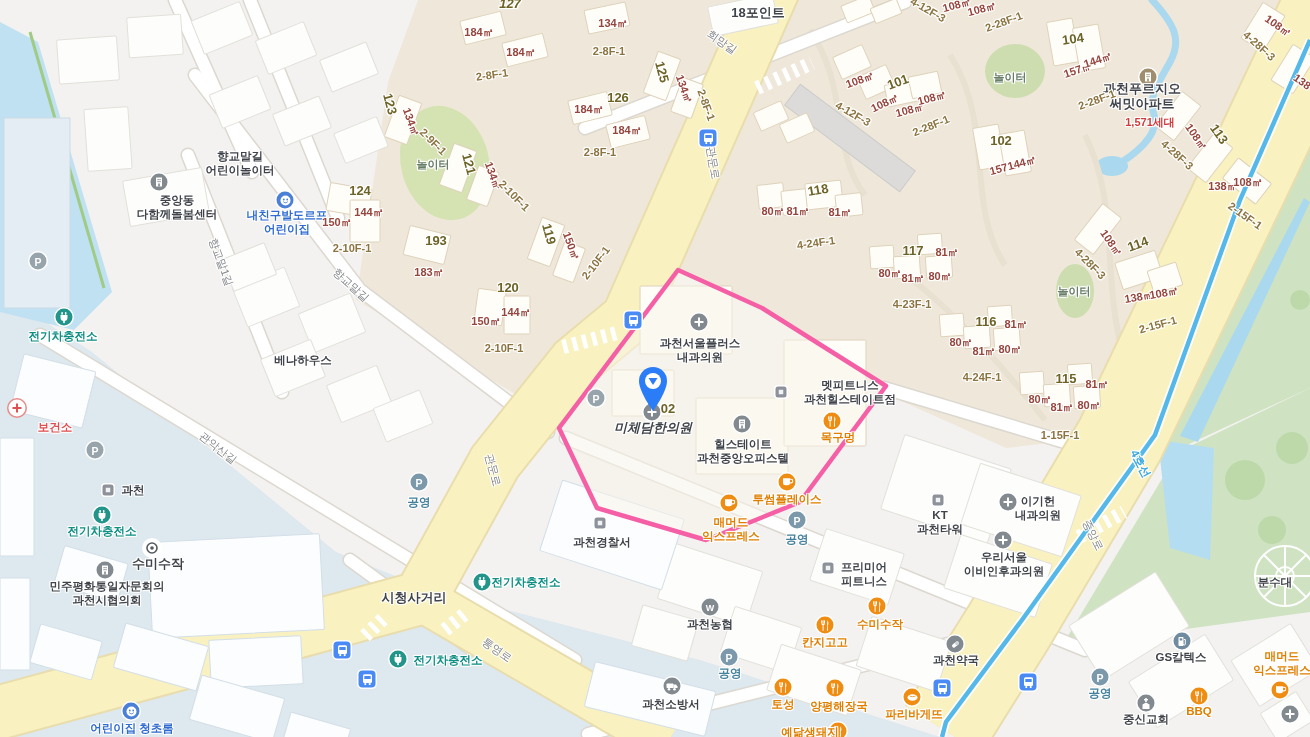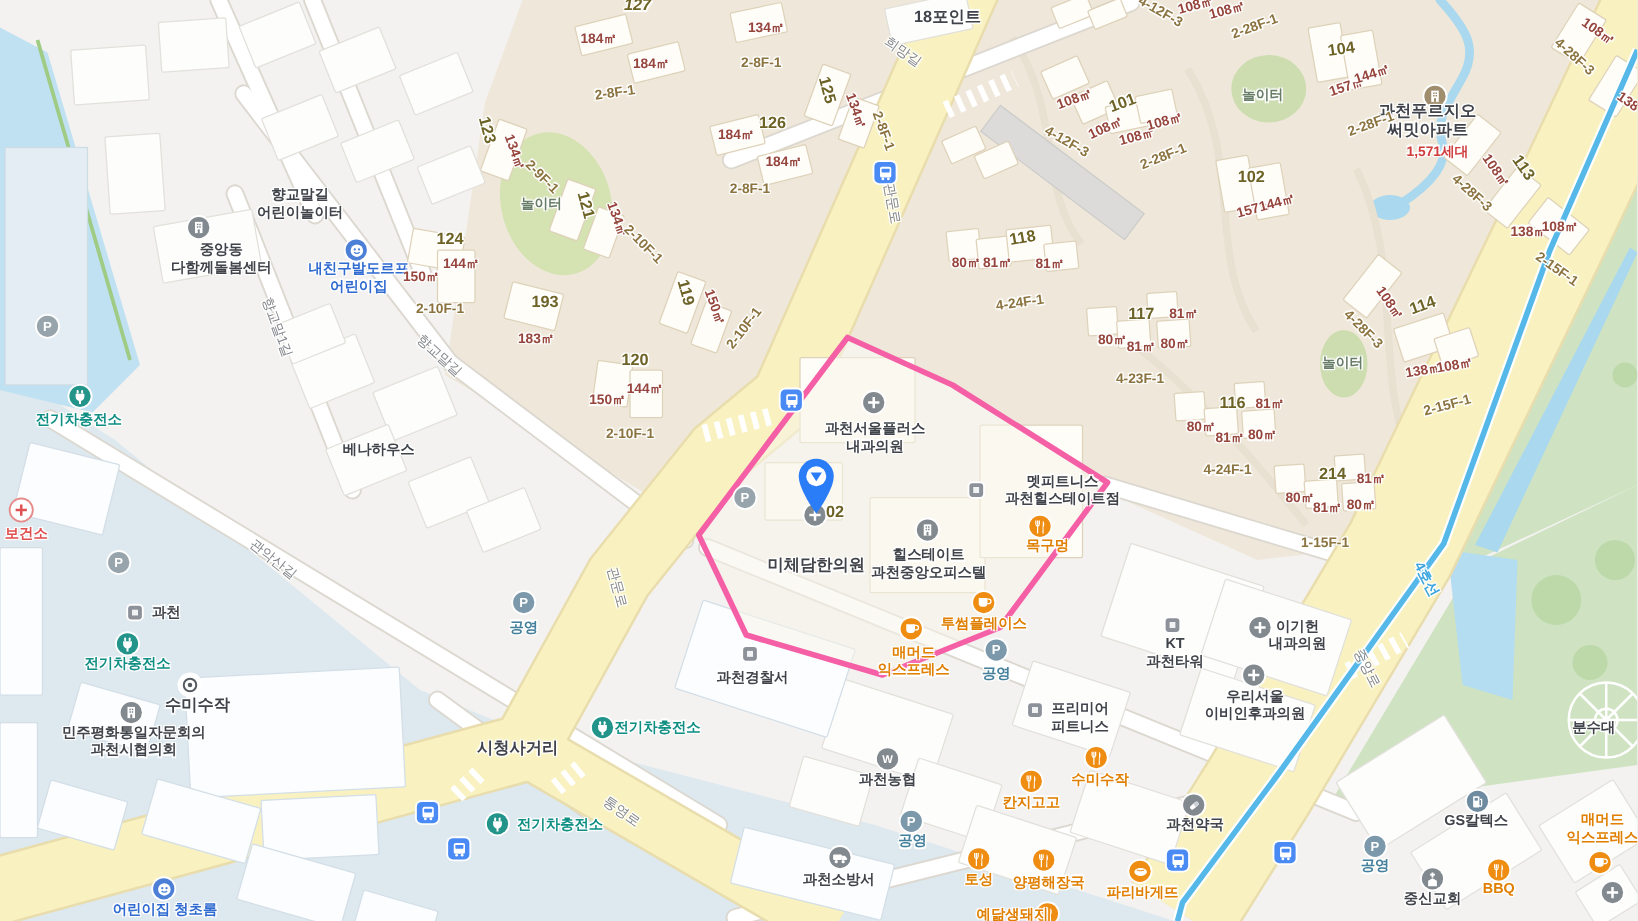--- a/index.html
+++ b/index.html
@@ -5,21 +5,21 @@
   html,body{margin:0;padding:0;background:#e9e9e9;font-family:"Liberation Sans","DejaVu Sans",sans-serif;}
   #stage{position:relative;width:1310px;height:737px;overflow:hidden;background:#f3f2f0;}
   #bg{position:absolute;left:0;top:0;}
   #labels{position:absolute;left:0;top:0;width:100%;height:100%;}
   .map-label{position:absolute;text-align:center;white-space:nowrap;line-height:1.18;
     text-shadow:-1px -1px 0 #fff,1px -1px 0 #fff,-1px 1px 0 #fff,1px 1px 0 #fff,0 0 3px #fff;}
   .poi{color:#40444a;font-size:11.5px;font-weight:700;}
   .lg{font-size:13px;}
   .blue{color:#2f6bd0;}
   .teal{color:#0f8f84;}
-  .red{color:#e04f4f;}
+  .red{color:#e04f4f;margin-left:34px;}
   .orange{color:#e07f00;}
   .pblue{color:#44809c;}
   .redsub{color:#d03c3c;font-size:11px;font-weight:700;}
   .park{color:#687d68;font-size:11px;font-weight:700;}
   .road{color:#84878c;font-size:11px;font-weight:500;}
   .subway{color:#3ea7e0;font-size:11.5px;font-weight:700;}
   .lot{color:#6d6326;font-size:13px;font-weight:700;}
   .area{color:#96453c;font-size:11px;font-weight:700;}
   .fcode{color:#8c7440;font-size:11px;font-weight:700;}
   .ic{position:absolute;display:flex;align-items:center;justify-content:center;
@@ -615,21 +615,21 @@
       <div class="map-label poi teal" style="left: 526px; top: 583px; transform: translate(-50%, -50%);">
         <div>전기차충전소</div>
       </div>
       <div class="map-label poi" style="left: 602px; top: 543px; transform: translate(-50%, -50%);">
         <div>과천경찰서</div>
       </div>
       <div class="map-label poi" style="left: 700px; top: 351px; transform: translate(-50%, -50%);">
         <div>과천서울플러스</div>
         <div>내과의원</div>
       </div>
-      <div class="map-label poi lg" style="left: 653px; top: 452px; transform: translate(-50%, -50%);">
+      <div class="map-label poi lg" style="left: 653px; top: 428px; transform: translate(-50%, -50%); font-style: italic;">
         <div>미체담한의원</div>
       </div>
       <div class="map-label lot" style="left: 668px; top: 409px; transform: translate(-50%, -50%);">
         <div>02</div>
       </div>
       <div class="map-label poi" style="left: 743px; top: 452px; transform: translate(-50%, -50%);">
         <div>힐스테이트</div>
         <div>과천중앙오피스텔</div>
       </div>
       <div class="map-label poi" style="left: 850px; top: 393px; transform: translate(-50%, -50%);">
@@ -958,21 +958,21 @@
       <div class="map-label area" style="left: 984px; top: 351px; transform: translate(-50%, -50%);">
         <div>81㎡</div>
       </div>
       <div class="map-label area" style="left: 1010px; top: 349px; transform: translate(-50%, -50%);">
         <div>80㎡</div>
       </div>
       <div class="map-label fcode" style="left: 982px; top: 377px; transform: translate(-50%, -50%);">
         <div>4-24F-1</div>
       </div>
       <div class="map-label lot" style="left: 1066px; top: 379px; transform: translate(-50%, -50%);">
-        <div>214</div>
+        <div>115</div>
       </div>
       <div class="map-label area" style="left: 1097px; top: 384px; transform: translate(-50%, -50%);">
         <div>81㎡</div>
       </div>
       <div class="map-label area" style="left: 1040px; top: 399px; transform: translate(-50%, -50%);">
         <div>80㎡</div>
       </div>
       <div class="map-label area" style="left: 1062px; top: 407px; transform: translate(-50%, -50%);">
         <div>81㎡</div>
       </div>

